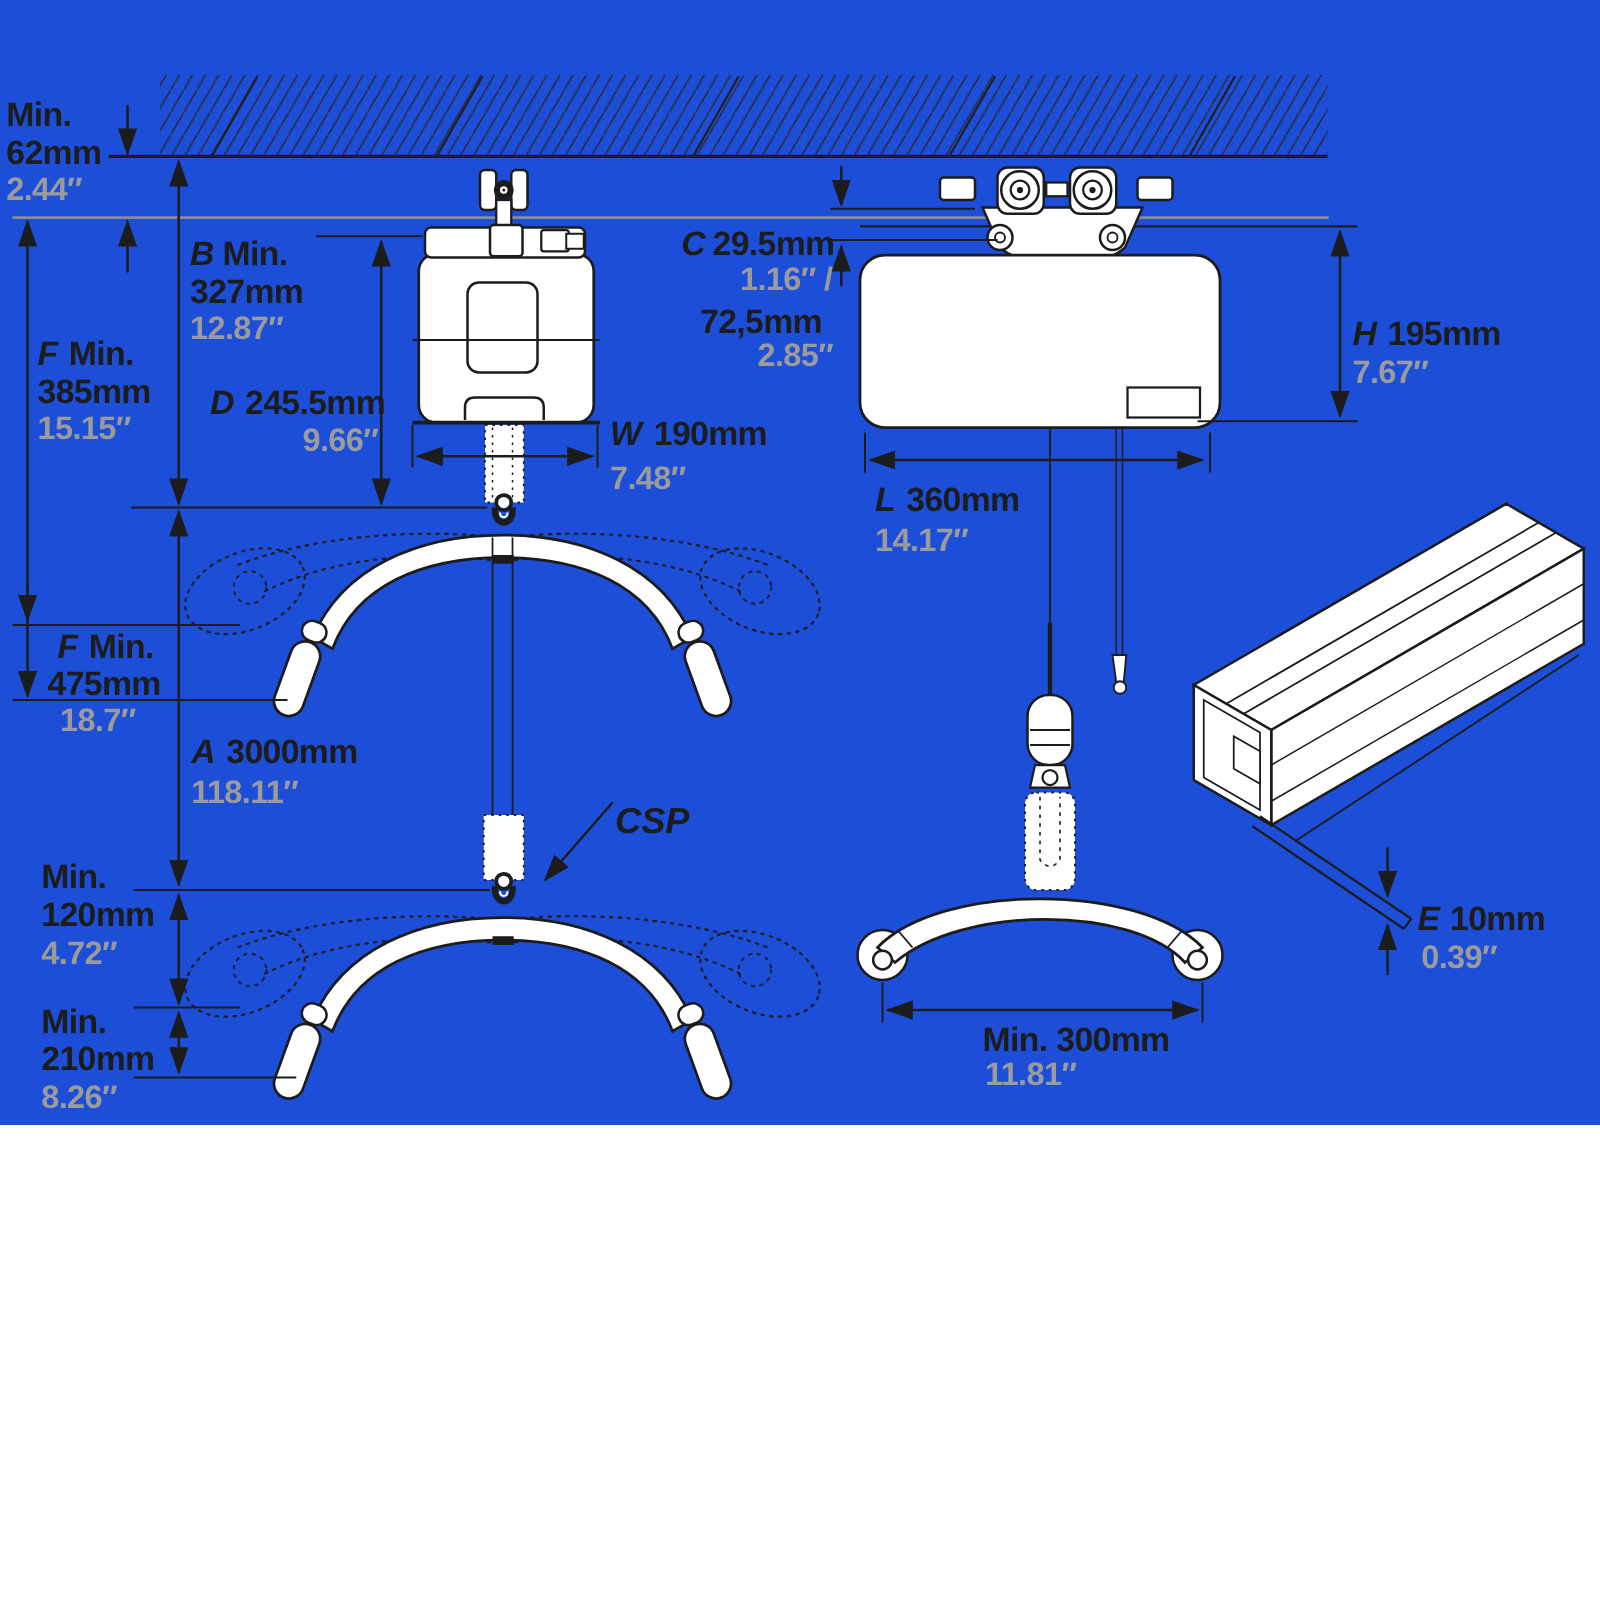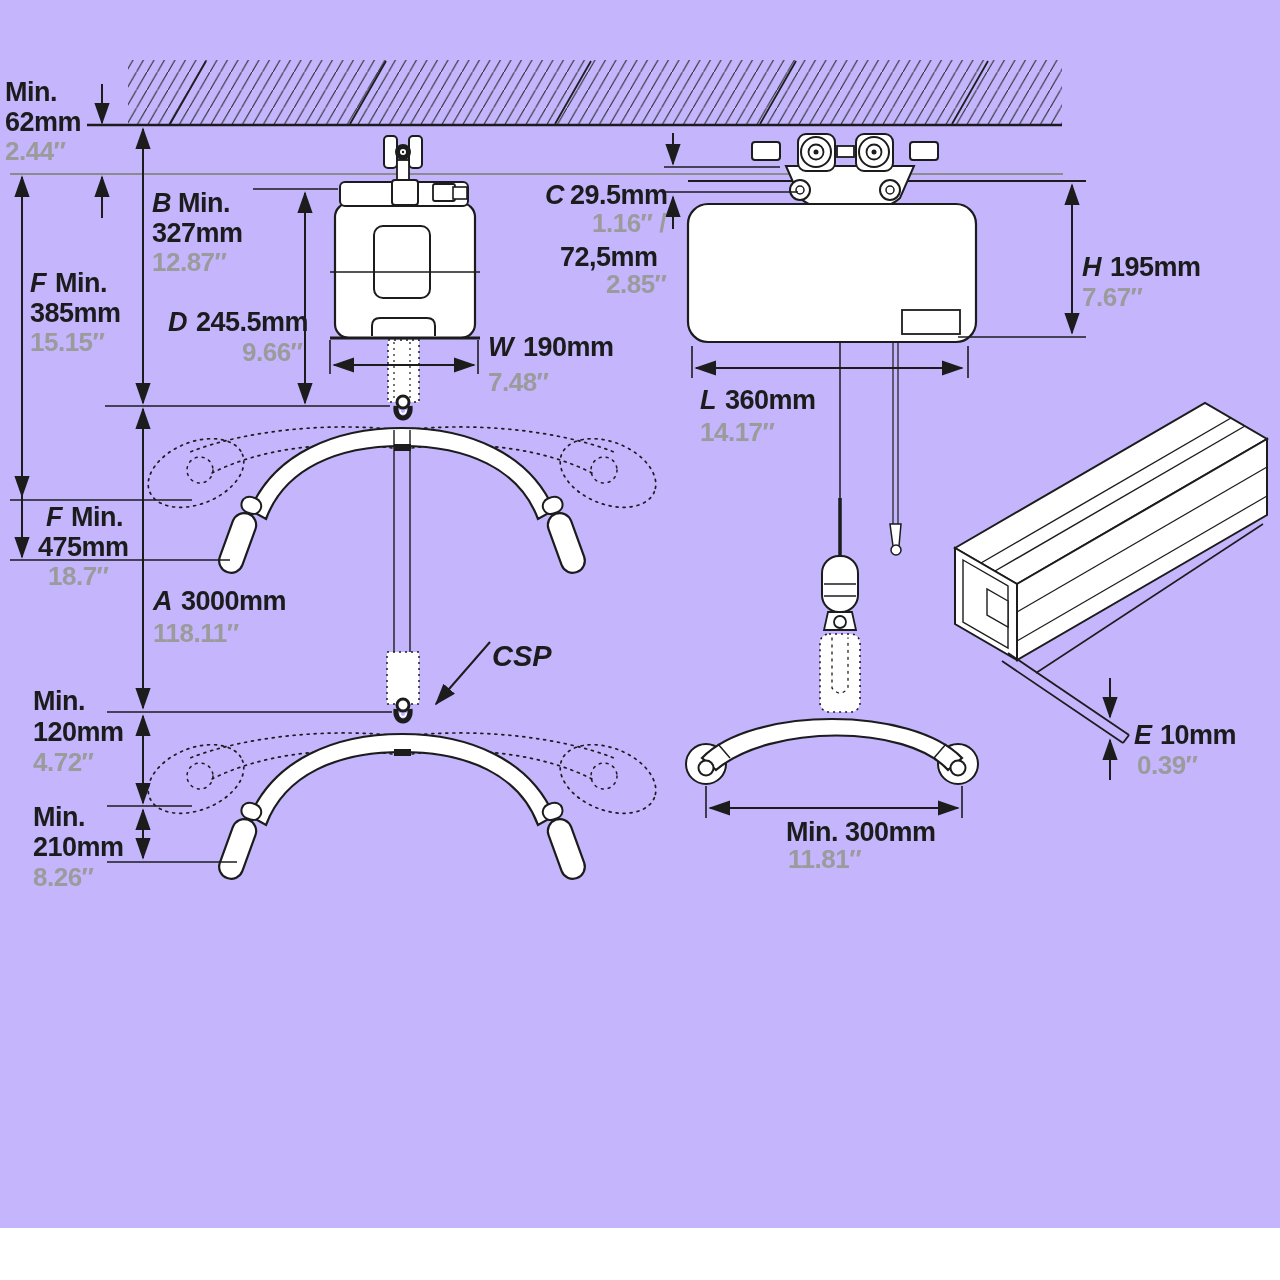--- a/index.html
+++ b/index.html
@@ -1,16 +1,16 @@
 <!DOCTYPE html>
 <html><head>
 <meta charset="utf-8">
 <style>
   html,body{margin:0;padding:0;background:#fff;}
-  .stage{width:1280px;height:1228px;position:relative;background:#c4b5fd;overflow:hidden;}
+  .stage{width:1280px;height:900px;position:relative;background:#1d4ed8;overflow:hidden;}
   svg{display:block;}
   text{font-family:"Liberation Sans","DejaVu Sans",sans-serif;font-weight:bold;}
   .t {font-size:27px;fill:#1c1c1c;letter-spacing:-0.5px;}
   .ti{font-size:27px;fill:#1c1c1c;font-style:italic;letter-spacing:-0.5px;}
   .g {font-size:26px;fill:#9b9b9b;letter-spacing:-0.5px;}
   .csp{font-size:29px;fill:#1c1c1c;font-style:italic;letter-spacing:0;}
   .ln{stroke:#1c1c1c;stroke-width:2;fill:none;}
   .ext{stroke:#1c1c1c;stroke-width:1.6;fill:none;}
   .sh{stroke:#1c1c1c;fill:#fff;}
   .dot{stroke:#1c1c1c;fill:none;stroke-dasharray:2 5;stroke-linecap:round;}

